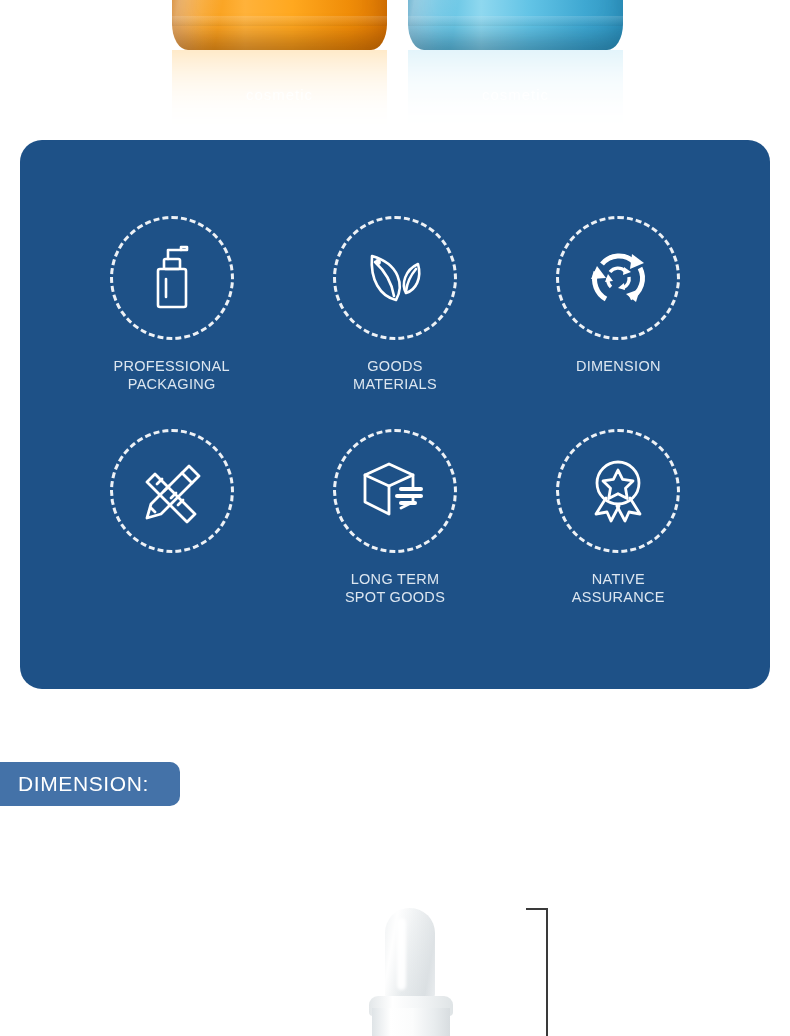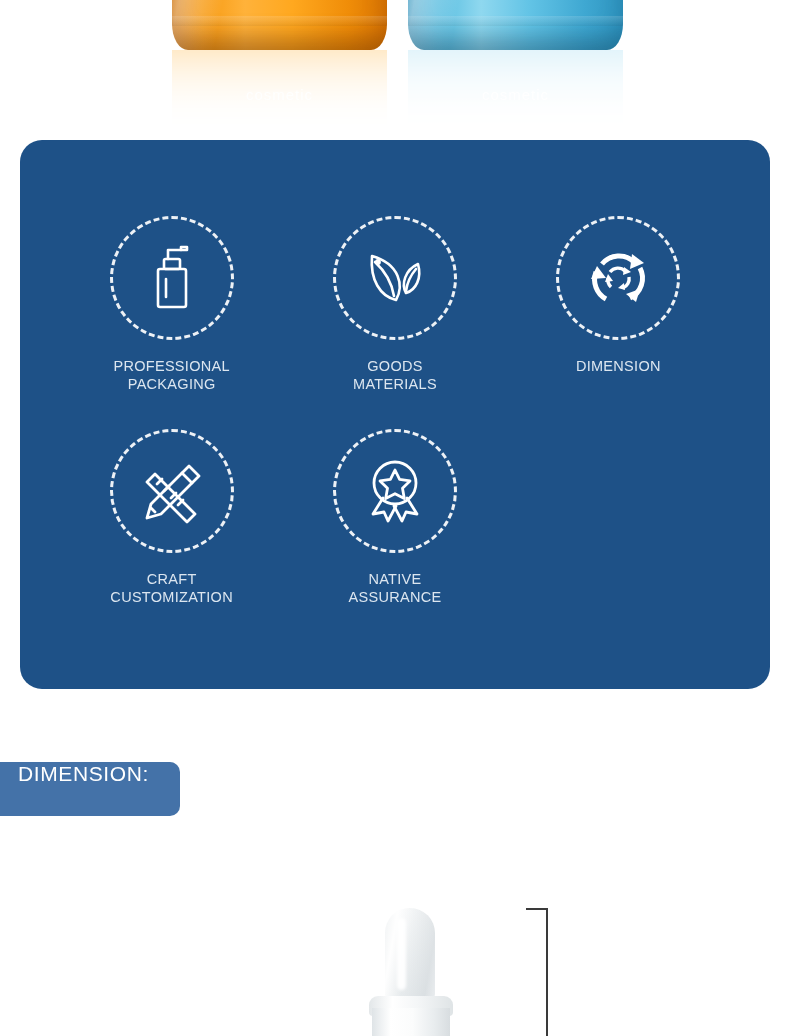--- a/index.html
+++ b/index.html
@@ -79,23 +79,23 @@
   }
   .icon-ring svg{display:block;}
   .feature-label{
     margin-top:17px;text-align:center;color:#dce6f0;
     font-size:14.5px;line-height:18px;letter-spacing:.3px;
     white-space:pre-line;
   }
 
   
   #dimension-banner{
-    position:absolute;left:0;top:762px;width:180px;height:54px;
+    position:absolute;left:0;top:762px;width:180px;height:44px;
     background:#4472a8;border-radius:0 10px 10px 0;
-    display:flex;
+    display:flex;align-items:center;
   }
   #dimension-banner .dim-text{
     color:#ffffff;font-size:21px;letter-spacing:.6px;margin-left:18px;
   }
 
   
   #dimension-figure{
     position:absolute;left:0;top:830px;width:790px;height:206px;
     background:#ffffff;overflow:hidden;
   }
@@ -215,24 +215,37 @@
         <svg width="70" height="70" viewBox="0 0 70 70" fill="none" stroke="#ffffff" stroke-width="2.8" stroke-linecap="round" stroke-linejoin="round">
 
           <path d="M52 10 l10 10 -38 38 -14 4 4 -14 Z"></path>
           <path d="M45 17 l10 10"></path>
           <path d="M14 52 l4 4"></path>
 
           <path d="M18 18 l-8 8 40 40 8 -8 Z"></path>
           <path d="M20 28 l5 -5 M27 35 l5 -5 M34 42 l5 -5 M41 49 l5 -5"></path>
         </svg>
       </div>
-      <div class="feature-label">CRAFT
-CUSTOMIZATION</div>
-    </div>
-
+    </div>
+
+    <div class="feature-cell">
+      <div class="icon-ring">
+        <svg width="72" height="66" viewBox="0 0 72 66" fill="none" stroke="#ffffff" stroke-width="2.8" stroke-linecap="round" stroke-linejoin="round">
+          <path d="M30 6 L54 17 L30 28 L6 17 Z"></path>
+          <path d="M6 17 V44 L30 56 V28"></path>
+          <path d="M54 17 V30"></path>
+          <path d="M54 40 V44 L42 50"></path>
+          <line x1="42" y1="31" x2="62" y2="31" stroke-width="4"></line>
+          <line x1="38" y1="38" x2="62" y2="38" stroke-width="4"></line>
+          <line x1="42" y1="45" x2="56" y2="45" stroke-width="4"></line>
+        </svg>
+      </div>
+      <div class="feature-label">LONG TERM
+SPOT GOODS</div>
+    </div>
 
     <div class="feature-cell">
       <div class="icon-ring">
         <svg width="70" height="70" viewBox="0 0 70 70" fill="none" stroke="#ffffff" stroke-width="2.8" stroke-linecap="round" stroke-linejoin="round">
           <circle cx="35" cy="27" r="21"></circle>
           <polygon points="35,14 39.6,23.4 50,24.9 42.5,32.2 44.3,42.5 35,37.7 25.7,42.5 27.5,32.2 20,24.9 30.4,23.4"></polygon>
           <path d="M23 42 L13 58 L24 56 L28 65 L36 50"></path>
           <path d="M47 42 L57 58 L46 56 L42 65 L34 50"></path>
         </svg>
       </div>

